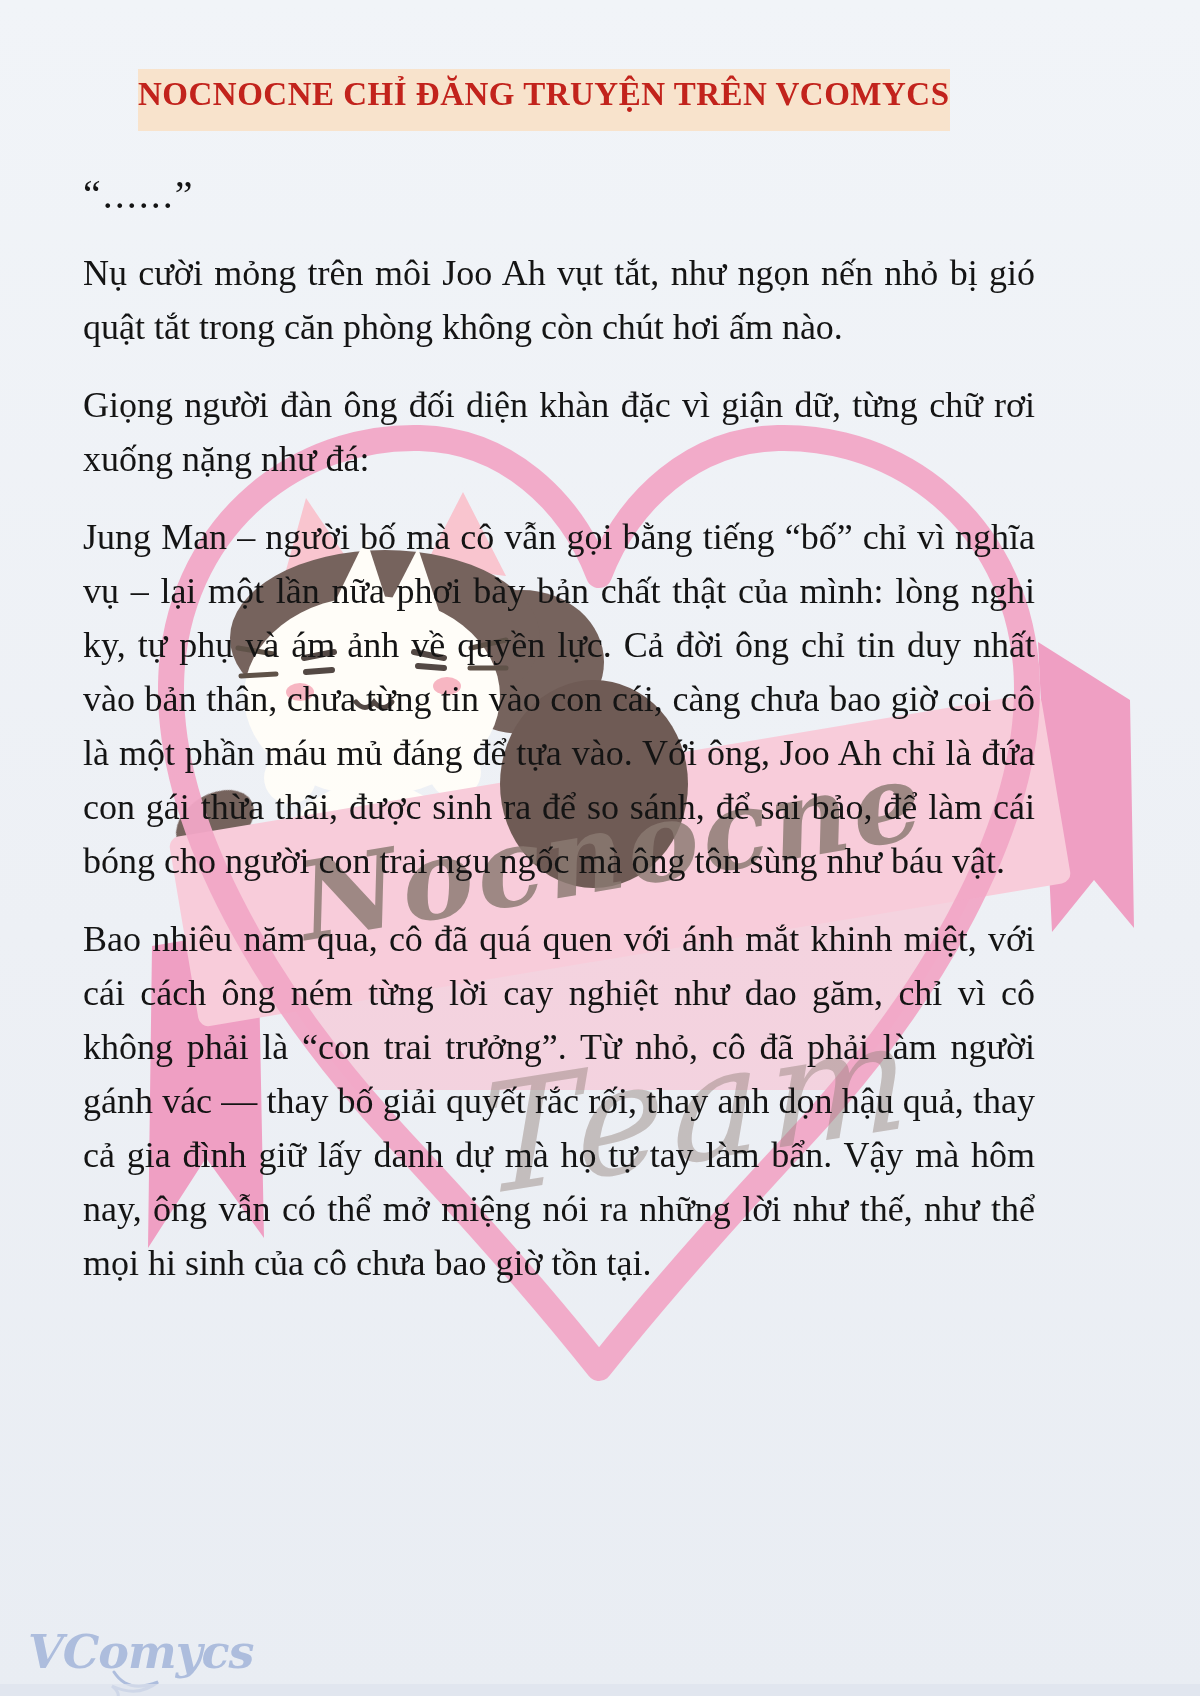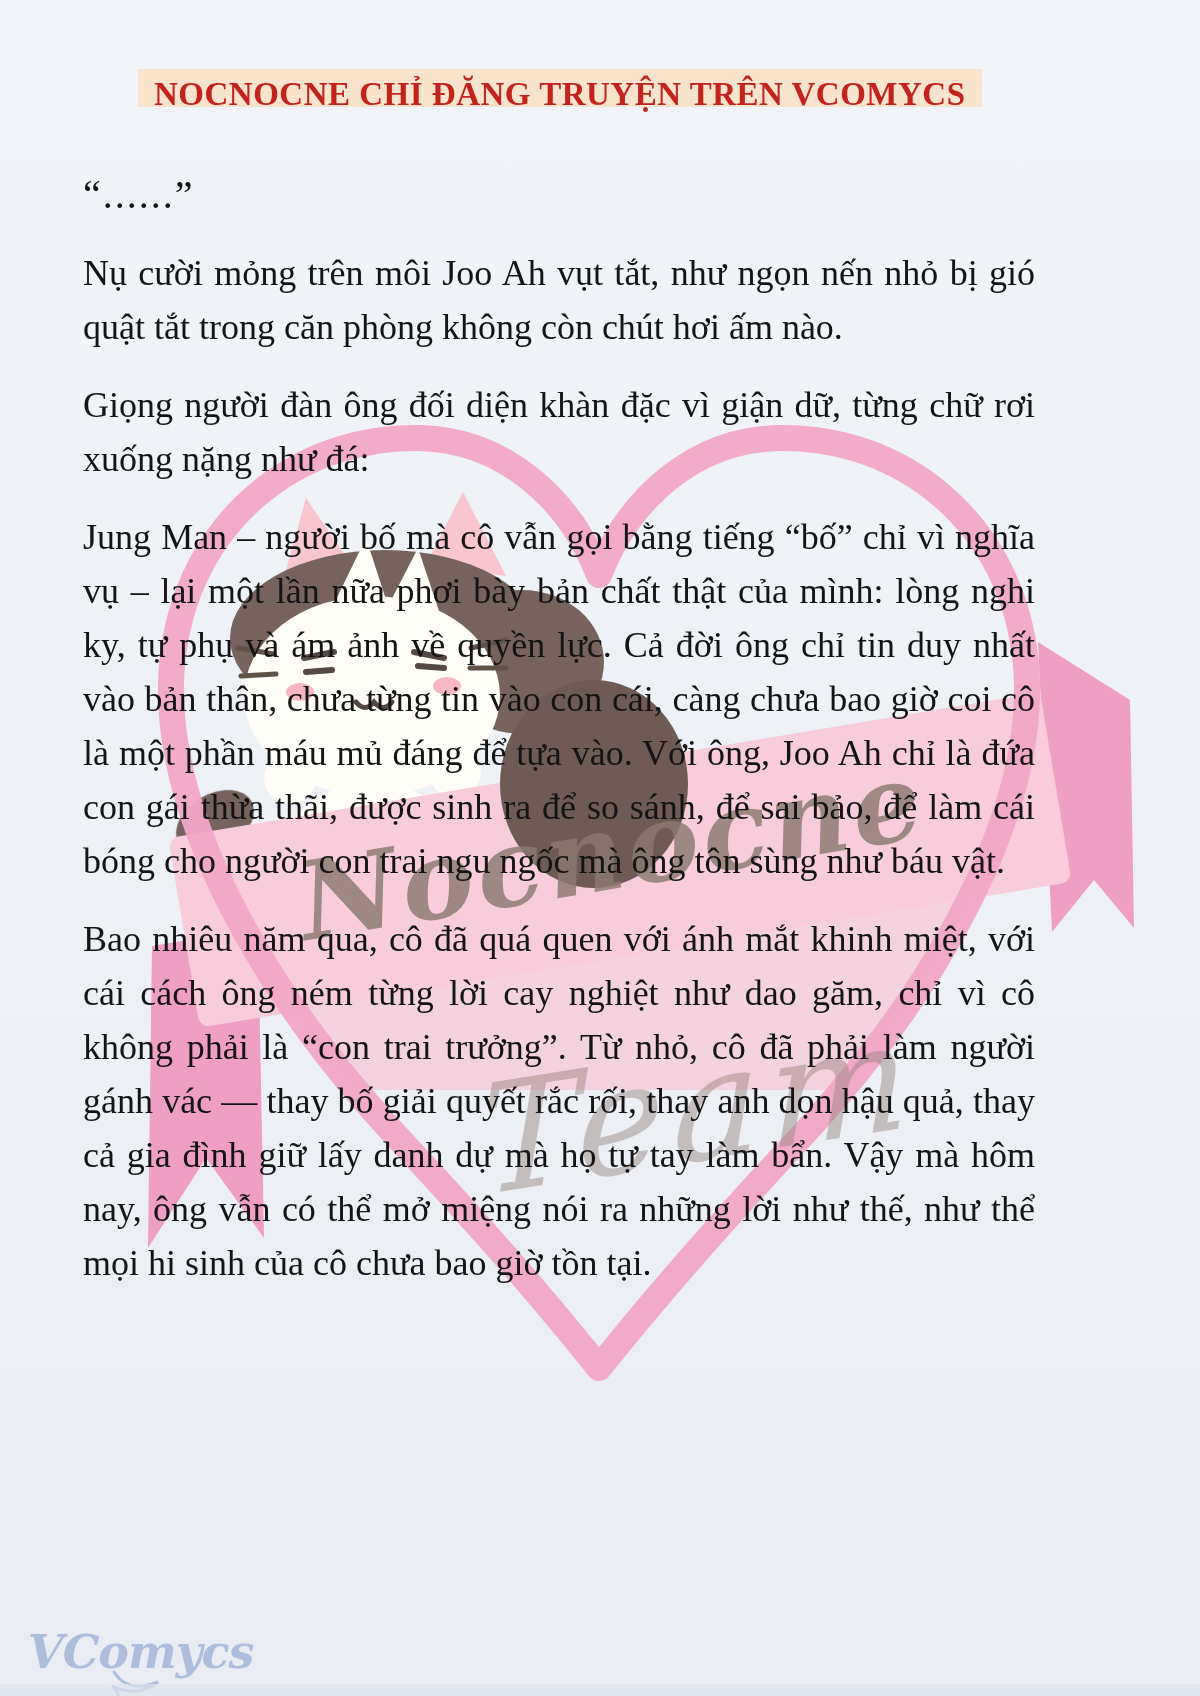--- a/index.html
+++ b/index.html
@@ -4,23 +4,23 @@
 <style>
   html,body{margin:0;padding:0;}
   body{width:1200px;height:1696px;overflow:hidden;background:#eef1f5;}
   .page{
     position:relative;width:1200px;height:1696px;overflow:hidden;
     background:linear-gradient(180deg,#f1f4f8 0%,#edf0f5 55%,#e9edf3 100%);
     font-family:"Liberation Serif", serif;
   }
   .watermark{position:absolute;left:0;top:0;width:1200px;height:1696px;}
   .header-strip{
-    position:absolute;left:138px;top:69px;height:38px;line-height:50px;
+    position:absolute;left:138px;top:69px;height:62px;line-height:50px;
     background:#f8e3cc;color:#c2231c;font-weight:bold;font-size:33px;
-    padding:0 16px;letter-spacing:0.5px;white-space:nowrap;
+    padding:0 0;letter-spacing:0.5px;white-space:nowrap;
     font-family:"Liberation Serif", serif;
   }
   .story{
     position:absolute;left:83px;top:168px;width:952px;color:#141414;
     font-size:36px;line-height:54px;
   }
   .story p{margin:0 0 24px 0;text-align:justify;}
   .story p.quote-line{text-align:left;font-size:40px;letter-spacing:2px;}
   .logo-wrap{position:absolute;left:22px;top:1612px;opacity:0.8;}
   .bottom-strip{

